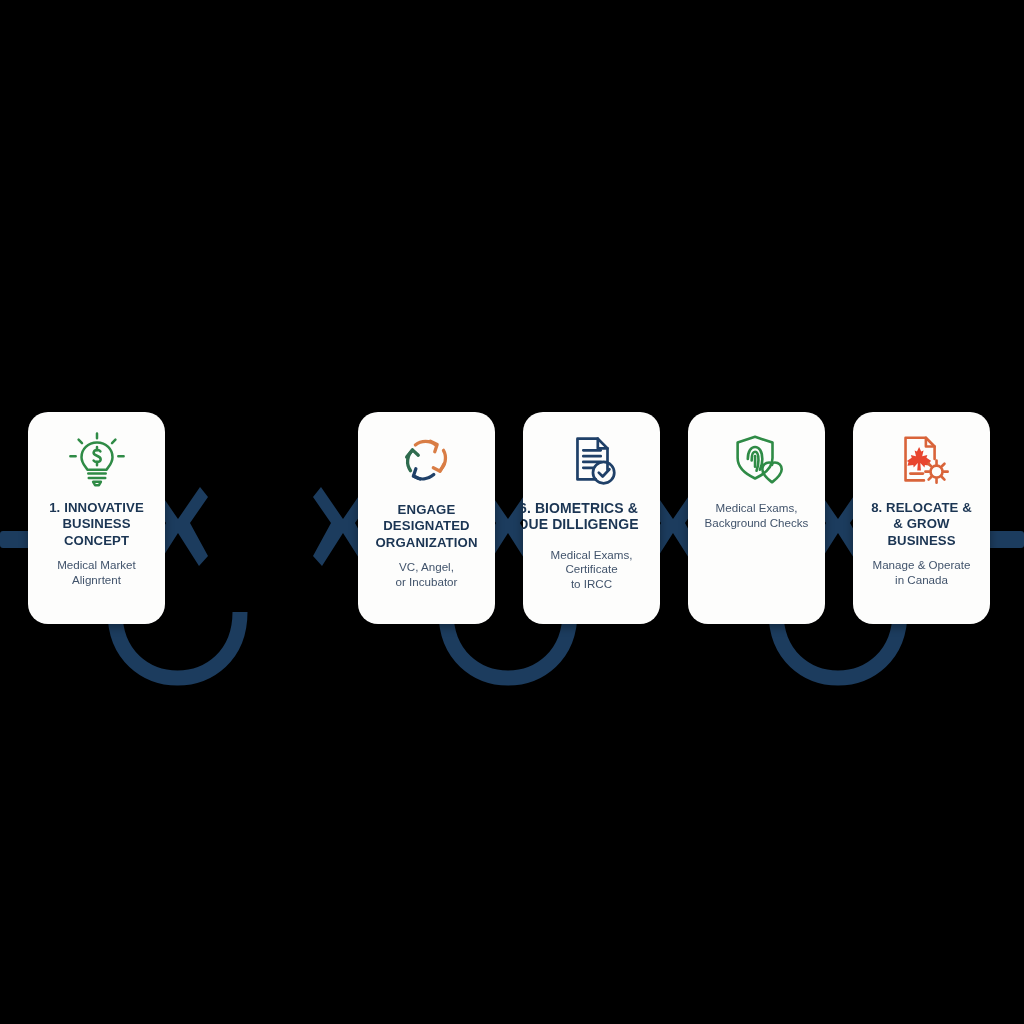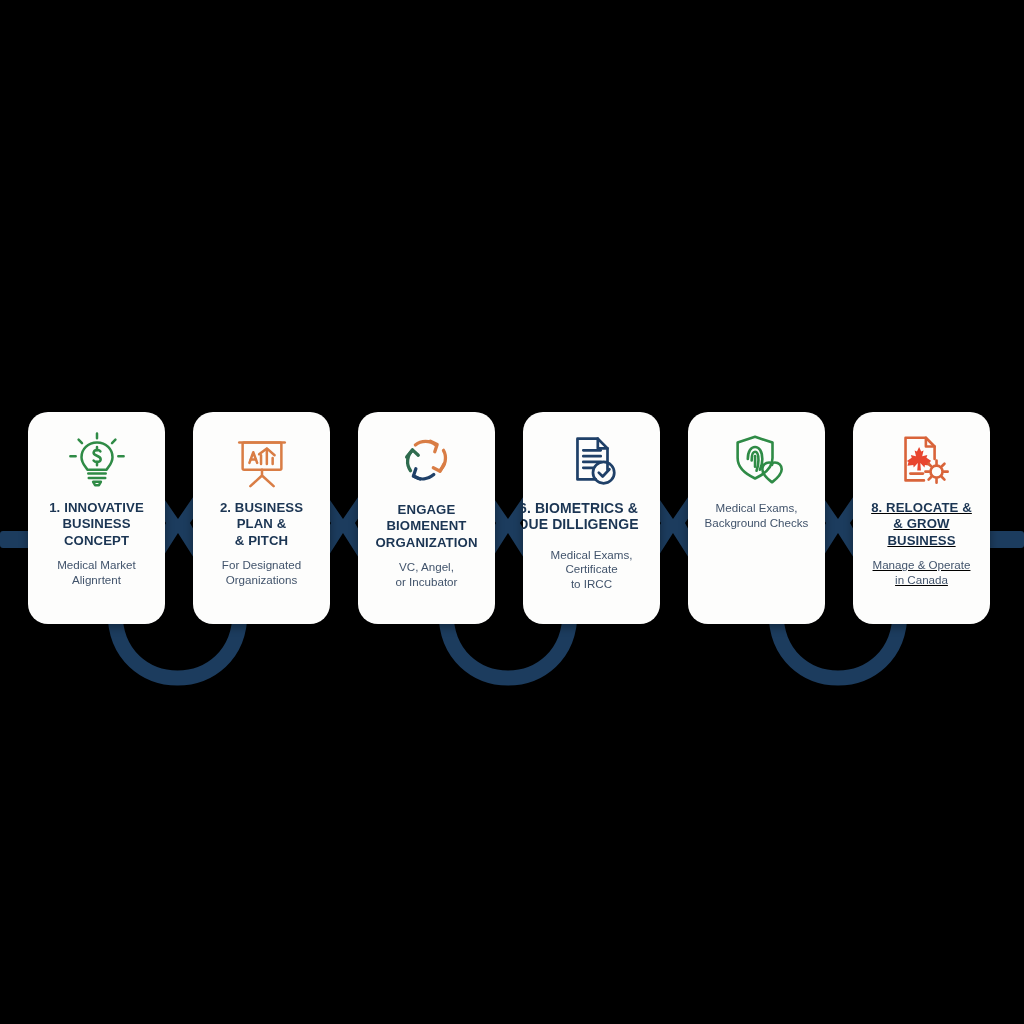--- a/index.html
+++ b/index.html
@@ -118,54 +118,36 @@
           <path d="M32 17.5 L32 21 M32 32.8 L32 36.3"></path>
         </g>
       </svg>
       <div class="card-title">1. INNOVATIVE
 BUSINESS
 CONCEPT</div>
       <div class="card-sub">Medical Market
 Alignrtent</div>
     </div>
 
-    <div class="card" style="left:193px;">
-      <svg class="card-icon" viewBox="0 0 64 64">
-        <g fill="none" stroke="#d97d45" stroke-width="2.6" stroke-linecap="round" stroke-linejoin="round">
-          <rect x="12" y="13" width="40" height="28" rx="1.5"></rect>
-          <path d="M8.5 13 L55.5 13"></path>
-          <path d="M32 41 L32 47 M32 47 L20 58 M32 47 L44 58"></path>
-          <path d="M19 34 L23 23 L27 34"></path>
-          <path d="M20.5 30.5 L25.5 30.5"></path>
-          <path d="M31 35 L31 26 M37 35 L37 21 M43 35 L43 29"></path>
-          <path d="M29 25 L37 19 L45 26"></path>
-        </g>
-      </svg>
-      <div class="card-title">2. BUSINESS
-PLAN &amp;
-&amp; PITCH</div>
-      <div class="card-sub">For Designated
-Organizations</div>
-    </div>
 
     <div class="card no-number" style="left:358px;">
       <svg class="card-icon" viewBox="0 0 64 64">
         <g fill="none" stroke-width="3.4" stroke-linecap="round" stroke-linejoin="round">
           <path d="M20 15.5 C26 10.5, 35 10.5, 41 15.5" stroke="#d97d45"></path>
           <path d="M35.5 11.5 L42.5 15 L40 22.5" stroke="#d97d45"></path>
           <path d="M49 21 C53 28, 51 37, 45 42" stroke="#d97d45"></path>
           <path d="M49.5 35 L45.5 42.5 L38.5 39" stroke="#d97d45"></path>
           <path d="M18 47.5 C25 52, 33 51, 39 46" stroke="#1f4068"></path>
           <path d="M25 50.5 L18 47.5 L20.5 40" stroke="#1f4068"></path>
           <path d="M15 42 C10 35, 11.5 26, 17 21" stroke="#2f6b4e"></path>
           <path d="M11 28 L17 20.5 L23 26" stroke="#2f6b4e"></path>
         </g>
       </svg>
       <div class="card-title">ENGAGE
-BIOMENENT
+DESIGNATED
 ORGANIZATION</div>
       <div class="card-sub">VC, Angel,
 or Incubator</div>
     </div>
 
     <div class="card overflow-title" style="left:523px;">
       <svg class="card-icon" viewBox="0 0 64 64">
         <g fill="none" stroke="#1f4068" stroke-width="2.8" stroke-linecap="round" stroke-linejoin="round">
           <path d="M17 9 L38 9 L48 19 L48 41 M17 9 L17 51 L36 51"></path>
           <path d="M38 9 L38 19 L48 19"></path>
@@ -188,21 +170,21 @@
           <path d="M22.5 30 C22.5 21.5, 26 17.5, 30 17.5 C34 17.5, 37.5 21.5, 37.5 30 C37.5 34 36.5 38 35 41"></path>
           <path d="M26.5 31.5 C26.5 25.5, 28 22.5, 30 22.5 C32 22.5, 33.5 25.5, 33.5 31 C33.5 35 33 38.5 31.5 42"></path>
           <path d="M30 27 L30 38"></path>
           <path d="M44.5 33.5 C40.5 33.5, 37.5 36.5, 37.5 40.5 C37.5 46.5, 45 52, 47.5 54 C50 52, 57.5 46.5, 57.5 40.5 C57.5 36.5, 54.5 33.5, 50.5 33.5 C48.5 33.5, 47.5 34.5, 47.5 36 C47.5 34.5, 46.5 33.5, 44.5 33.5 Z"></path>
         </g>
       </svg>
       <div class="card-sub">Medical Exams,
 Background Checks</div>
     </div>
 
-    <div class="card" style="left:853px;text-decoration:underline;">
+    <div class="card" style="left:853px;">
       <svg class="card-icon" viewBox="0 0 64 64">
         <g fill="none" stroke="#d9643a" stroke-width="2.7" stroke-linecap="round" stroke-linejoin="round">
           <path d="M15 8 L36 8 L45 17 L45 30 M15 8 L15 52 L34 52"></path>
           <path d="M36 8 L36 17 L45 17"></path>
           <path d="M20 45 L33 45"></path>
         </g>
         <path fill="#e8452f" d="M29 17.5 L31.2 22.2 L33.6 21.2 L32.2 27.2 L37.5 25.8 L36.6 28.6 L41.6 31.9 L39.9 33.1 L41 37 L35 36 L34.6 38.6 L30.3 34 L30.9 41.8 L27.1 41.8 L27.7 34 L23.4 38.6 L23 36 L17 37 L18.1 33.1 L16.4 31.9 L21.4 28.6 L20.5 25.8 L25.8 27.2 L24.4 21.2 L26.8 22.2 Z"></path>
         <g fill="none" stroke="#d9643a" stroke-width="2.7" stroke-linecap="round" stroke-linejoin="round">
           <circle cx="47" cy="43" r="6.2"></circle>
           <path d="M47 31.5 L47 35.5 M47 50.5 L47 54.5 M35.5 43 L39.5 43 M54.5 43 L58.5 43 M38.8 34.8 L41.7 37.7 M52.3 48.3 L55.2 51.2 M55.2 34.8 L52.3 37.7 M41.7 48.3 L38.8 51.2"></path>

